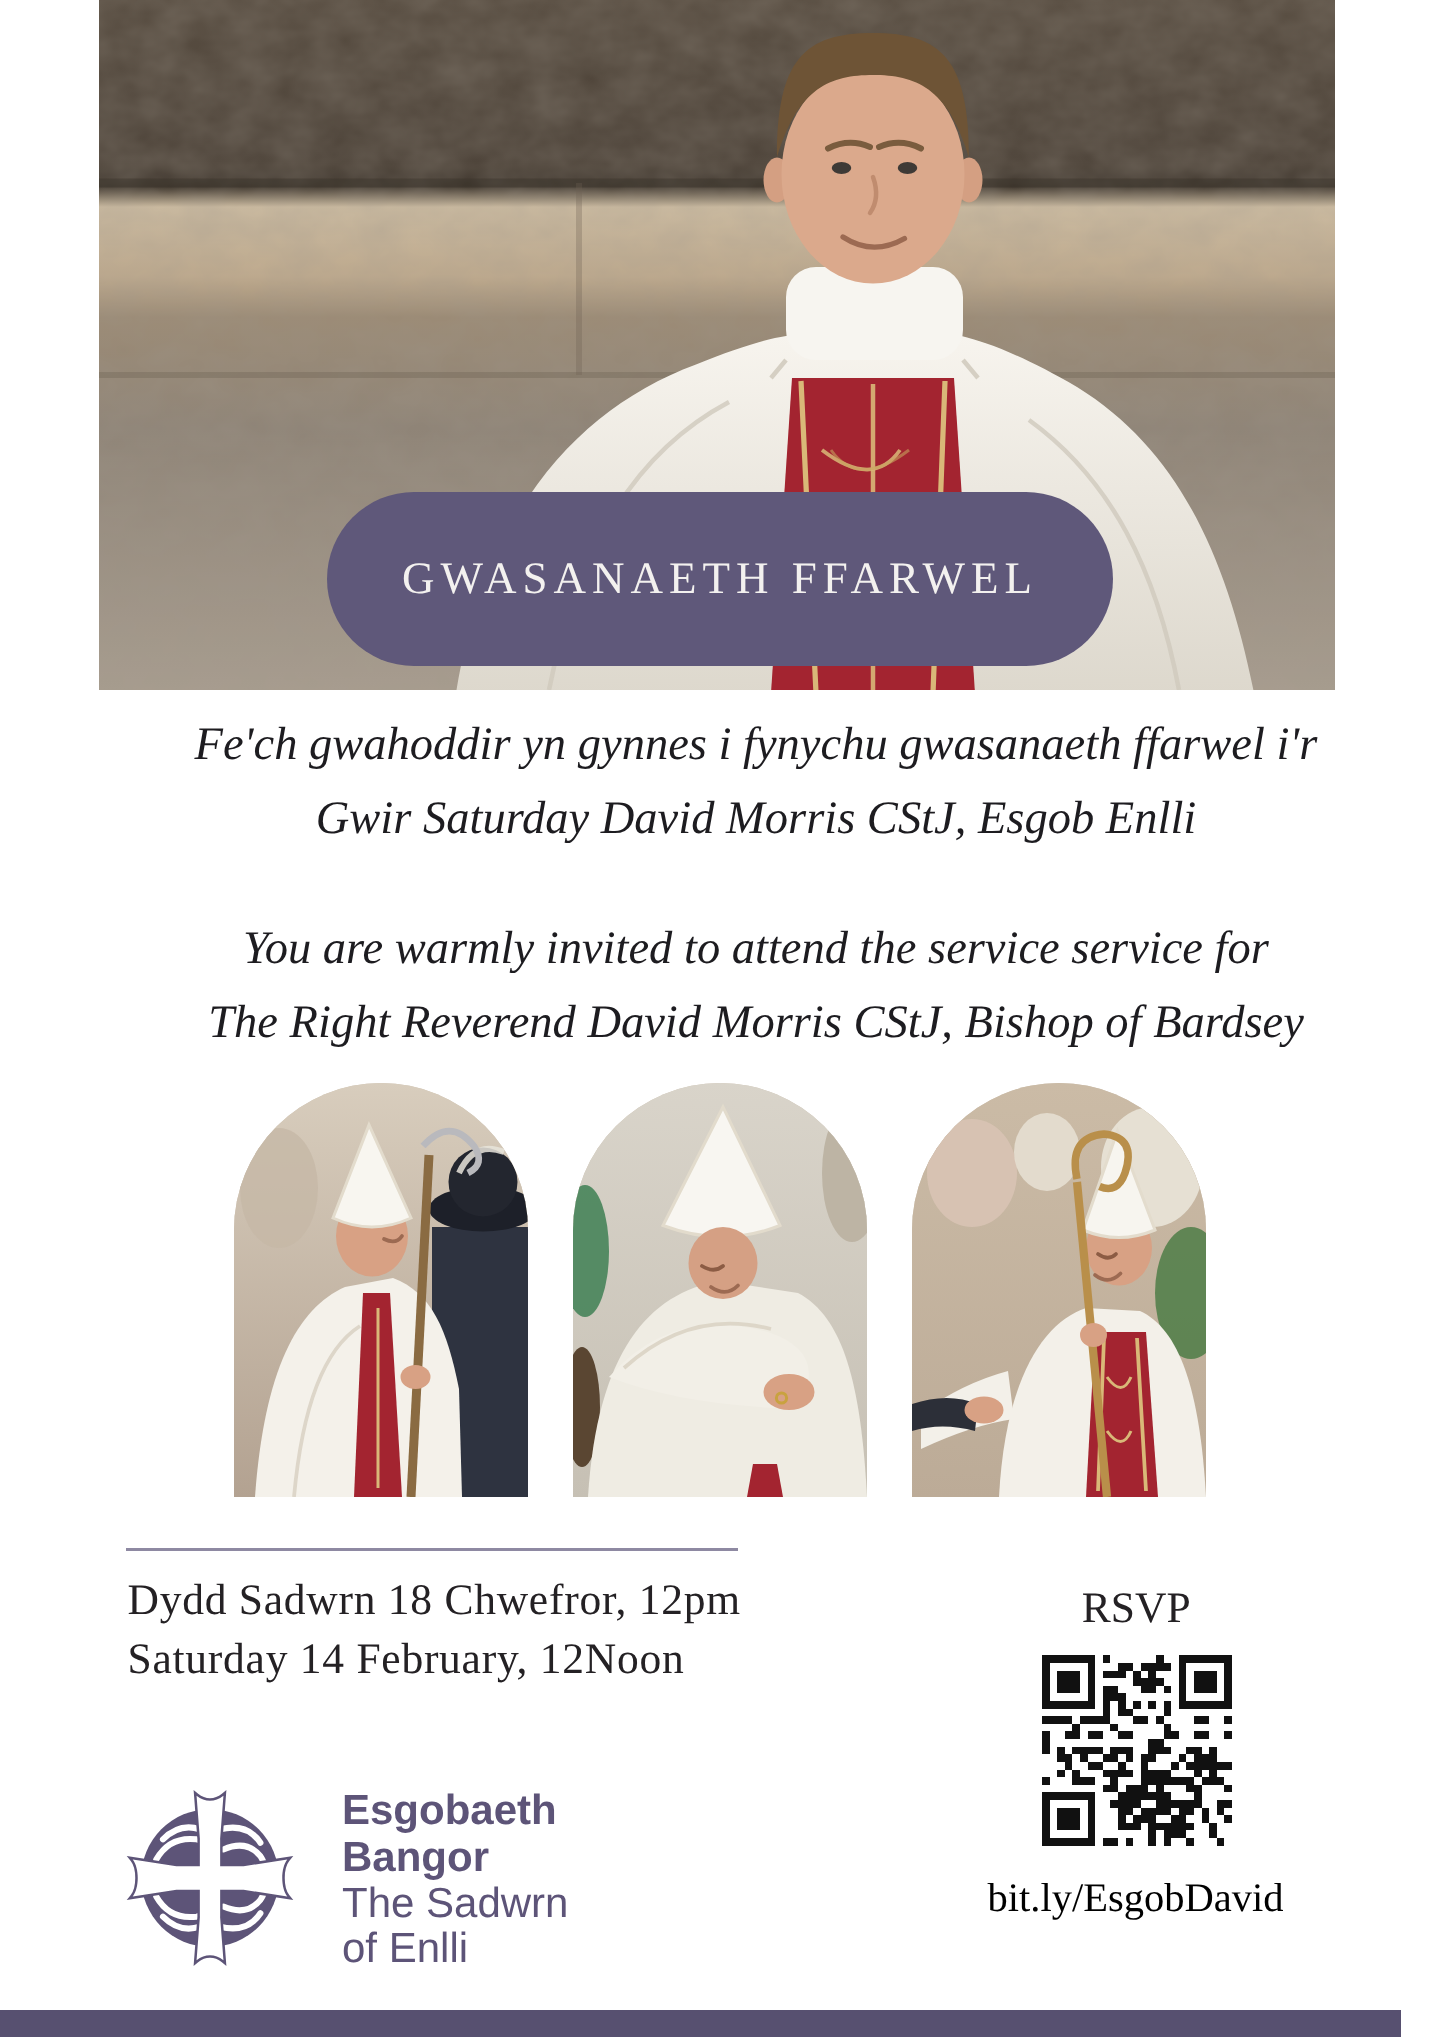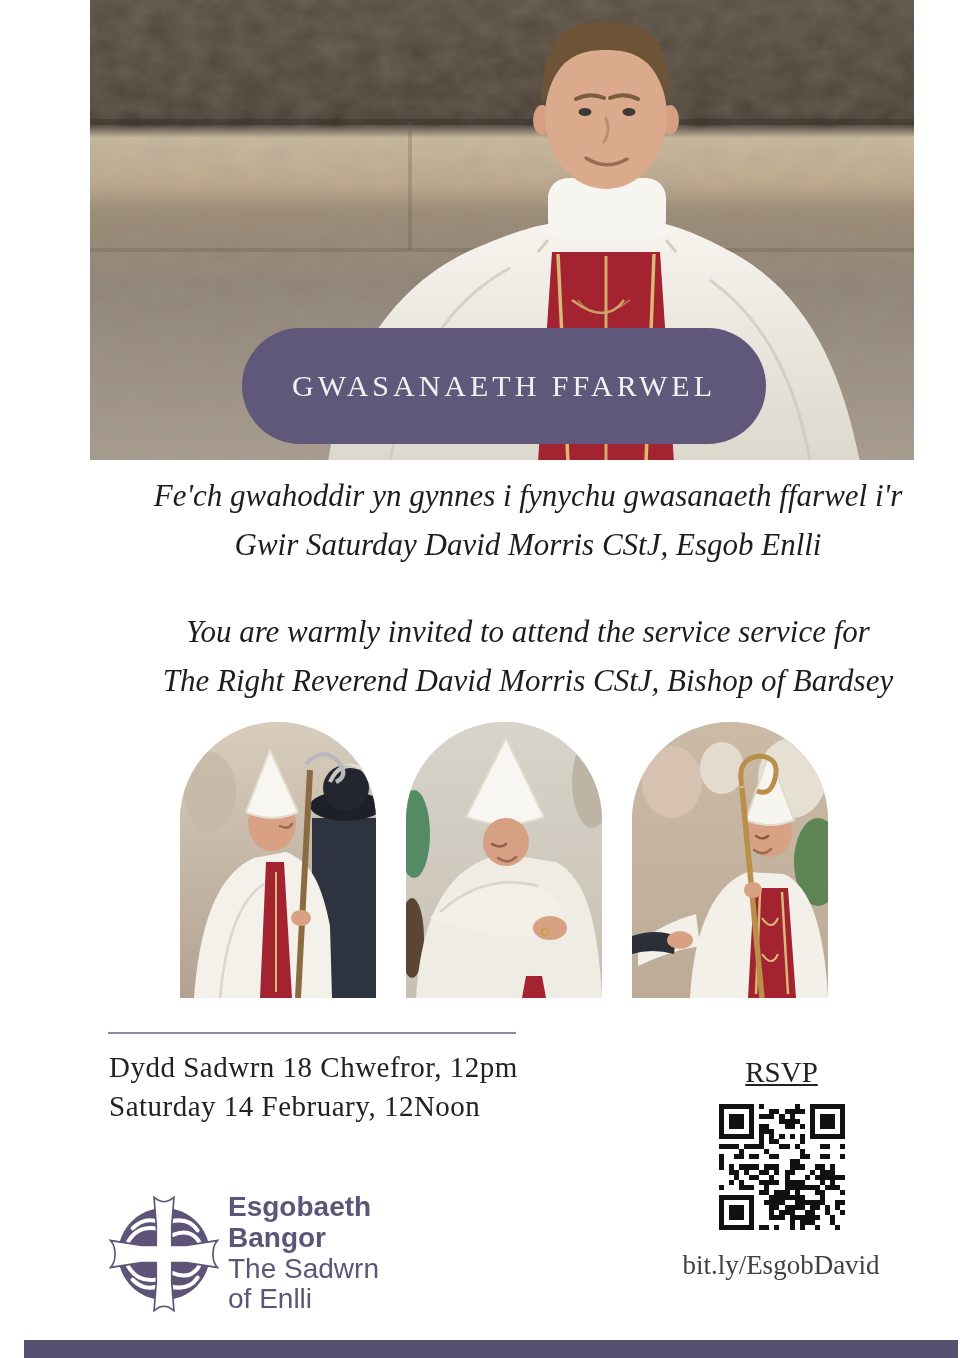--- a/index.html
+++ b/index.html
@@ -1,18 +1,18 @@
 <!DOCTYPE html>
 <html><head>
 <meta charset="utf-8">
 <style>
   html,body{margin:0;padding:0;background:#ffffff;}
   #poster{
     position:relative;width:934px;height:1358px;background:#ffffff;overflow:hidden;
-    font-family:"Liberation Serif", serif;color:#1d1c20;margin-left:24px;
+    font-family:"Liberation Serif", serif;color:#1d1c20;
   }
   
   .hero{position:absolute;left:66px;top:0;width:824px;height:460px;overflow:hidden;background:#8e8578;}
   .hero svg{display:block;width:100%;height:100%;}
   
   .badge{
     position:absolute;left:218px;top:328px;width:524px;height:116px;border-radius:58px;
     background:#5f587a;display:flex;flex-direction:column;align-items:center;justify-content:center;gap:13px;
   }
   .badge-line{color:#f3f1ef;font-size:30px;letter-spacing:4px;line-height:1;white-space:nowrap;}
@@ -22,26 +22,26 @@
   .invitation.english{top:608px;}
   
   .gallery{position:absolute;left:0;top:722px;width:960px;display:flex;justify-content:center;gap:30px;}
   .arch{width:196px;height:276px;border-radius:98px 98px 0 0;overflow:hidden;background:#cfc4b4;}
   .arch svg{display:block;width:100%;height:100%;}
   
   .divider{position:absolute;left:84px;top:1032px;width:408px;height:2px;background:#8e89a2;}
   .details{position:absolute;left:85px;top:1048px;font-size:29px;line-height:1.33;letter-spacing:.5px;color:#242124;}
   .details div{white-space:nowrap;}
   
-  .rsvp-label{position:absolute;left:655px;top:1056px;width:205px;text-align:center;font-size:29px;color:#242124;text-decoration:underline;}
+  .rsvp-label{position:absolute;left:655px;top:1056px;width:205px;text-align:center;font-size:29px;color:#242124;}
   .qr{position:absolute;left:687px;top:1096px;width:142px;height:142px;}
   .qr svg{display:block;width:100%;height:100%;}
-  .bitly{position:absolute;left:632px;top:1250px;width:250px;text-align:center;font-size:27px;color:#404040;}
-  
-  .logo{position:absolute;left:84px;top:1192px;display:flex;align-items:center;gap:8px;}
+  .bitly{position:absolute;left:632px;top:1250px;width:250px;text-align:center;font-size:27px;color:#000000;}
+  
+  .logo{position:absolute;left:84px;top:1192px;display:flex;gap:32px;}
   .logo-mark{width:112px;height:120px;}
   .logo-mark svg{display:block;width:100%;height:100%;}
   .logo-text{font-family:"Liberation Sans", sans-serif;font-size:28px;line-height:1.1;color:#5d5478;}
   .logo-text .bold{font-weight:700;}
   
   .footer-bar{position:absolute;left:0;bottom:0;width:960px;height:18px;background:#575070;}
 </style>
 </head>
 <body>
 

